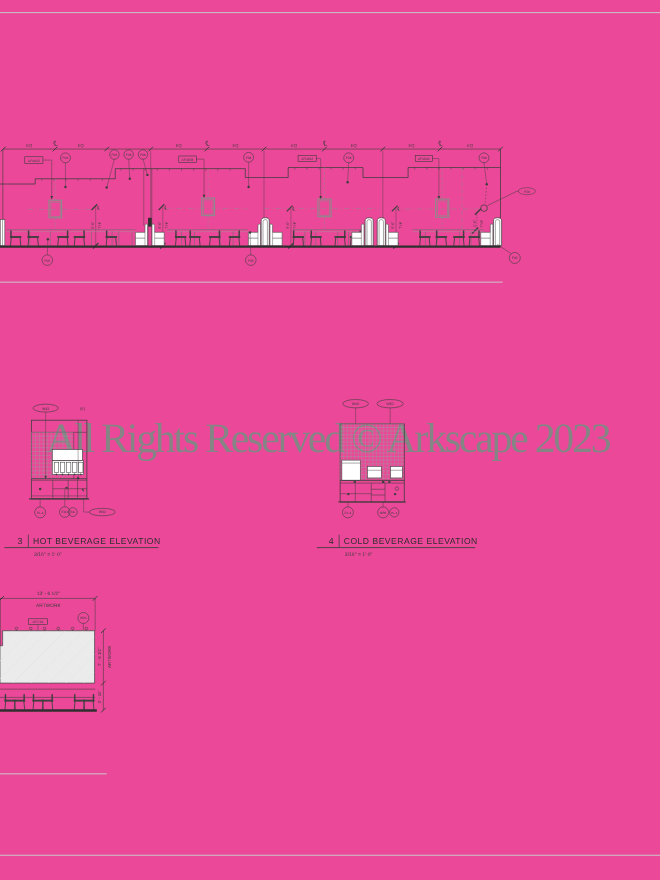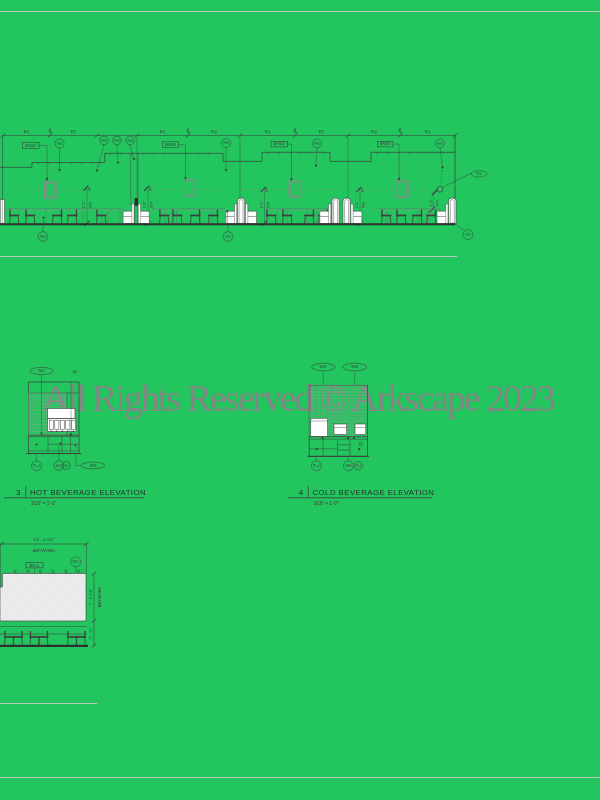--- a/index.html
+++ b/index.html
@@ -1,16 +1,16 @@
 <!DOCTYPE html>
 <html><head>
 <meta charset="utf-8">
 <style>
 html,body{margin:0;padding:0;background:#ffffff;}
-#sheet{position:relative;width:600px;height:800px;background:#22c55e;overflow:hidden;font-family:"Liberation Sans",sans-serif;}
+#sheet{position:relative;width:600px;height:800px;background:#ec4899;overflow:hidden;font-family:"Liberation Sans",sans-serif;}
 text{font-family:"Liberation Sans",sans-serif;}
 </style>
 </head>
 <body>
 <div id="sheet">
 <svg width="600" height="800" viewBox="0 0 600 800" shape-rendering="geometricPrecision">
 <defs>
 <g id="chairL">
   <rect x="0.3" y="0" width="1.3" height="7.0" fill="#3f3f3f"></rect>
   <rect x="0" y="5.1" width="10.4" height="1.7" fill="#3f3f3f"></rect>

